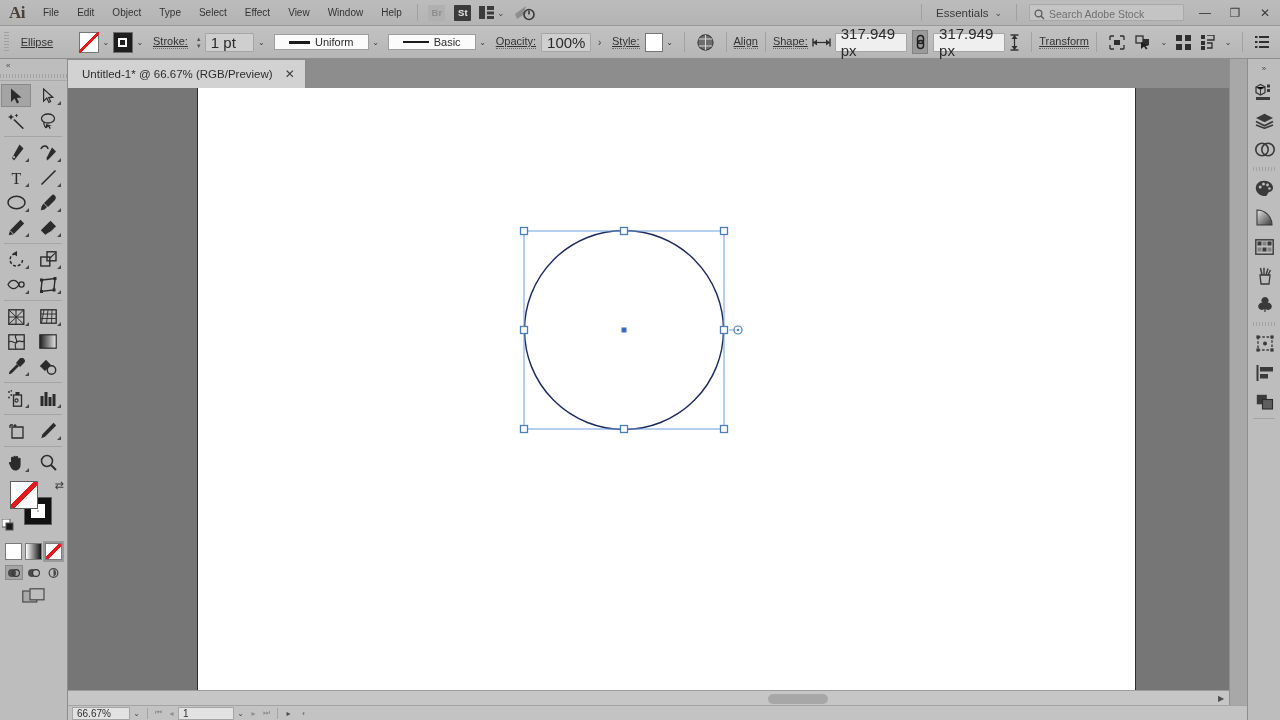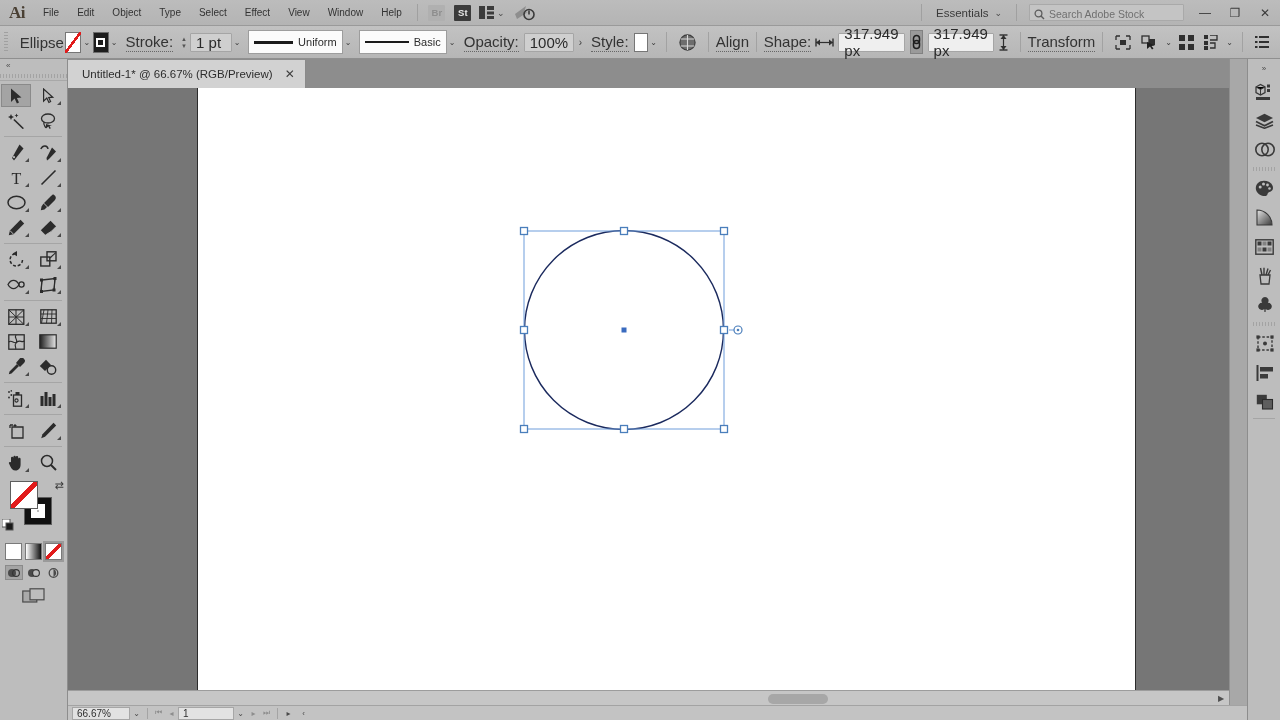--- a/index.html
+++ b/index.html
@@ -63,21 +63,21 @@
   
   .controlbar {
     position: absolute; left: 0; top: 26px; width: 1280px; height: 33px;
     background: linear-gradient(#c2c2c2, #b6b6b6);
     border-bottom: 1px solid #8f8f8f;
     display: flex; align-items: center; padding-left: 4px;
   }
   .grip { width: 5px; height: 20px; background:
       repeating-linear-gradient(to bottom,#a0a0a0 0 1px,transparent 1px 3px);
       margin-right: 6px; }
-  .cb-label { font-size: 15px; color: #333; white-space: nowrap; }
+  .cb-label { font-size: 11px; color: #333; white-space: nowrap; text-decoration: underline; }
   .cb-label.dotted { border-bottom: 1px dotted #666; padding-bottom: 1px; }
   .cb-sep { width: 1px; height: 20px; background: #a2a2a2; margin: 0 7px; }
   .swatch-box {
     width: 21px; height: 21px; border: 1px solid #767676; background: #fff;
     position: relative; cursor: pointer;
   }
   .swatch-none::after {
     content:''; position:absolute; left:-1px; top:-1px; right:-1px; bottom:-1px;
     background: linear-gradient(to bottom right, transparent 45%, #e11b1b 45%, #e11b1b 55%, transparent 55%);
   }
@@ -91,23 +91,23 @@
     font-size: 8px; color: #3c3c3c; cursor: pointer;
   }
   .stepper { display: flex; flex-direction: column; margin-right: 3px; gap: 1px; }
   .stepper i { font-size: 6px; line-height: 6px; color: #555; }
   .field {
     height: 19px; background: #cfcfcf; border: 1px solid #a5a5a5; border-radius: 1px;
     display: flex; align-items: center; padding: 0 5px; font-size: 15px; color: #2a2a2a;
   }
   .field.white { background: #efefef; }
   .combo {
-    height: 24px; background: #fbfbfb; border: 1px solid #9d9d9d;
+    height: 16px; background: #fbfbfb; border: 1px solid #9d9d9d;
     display: flex; align-items: center; justify-content: flex-end; gap: 5px;
-    padding: 0 5px; font-size: 11px;
+    padding: 0 14px; font-size: 11px;
   }
   .strokeline { width: 60px; height: 3px; background: #1a1a1a; }
   .strokeline.thin { height: 2px; }
   .cb-btn {
     height: 22px; padding: 0 5px; display: flex; align-items: center; justify-content: center;
     cursor: pointer; color: #2f2f2f;
   }
   .cb-btn.pressed { background: #9a9a9a; border: 1px solid #828282; }
 
   

